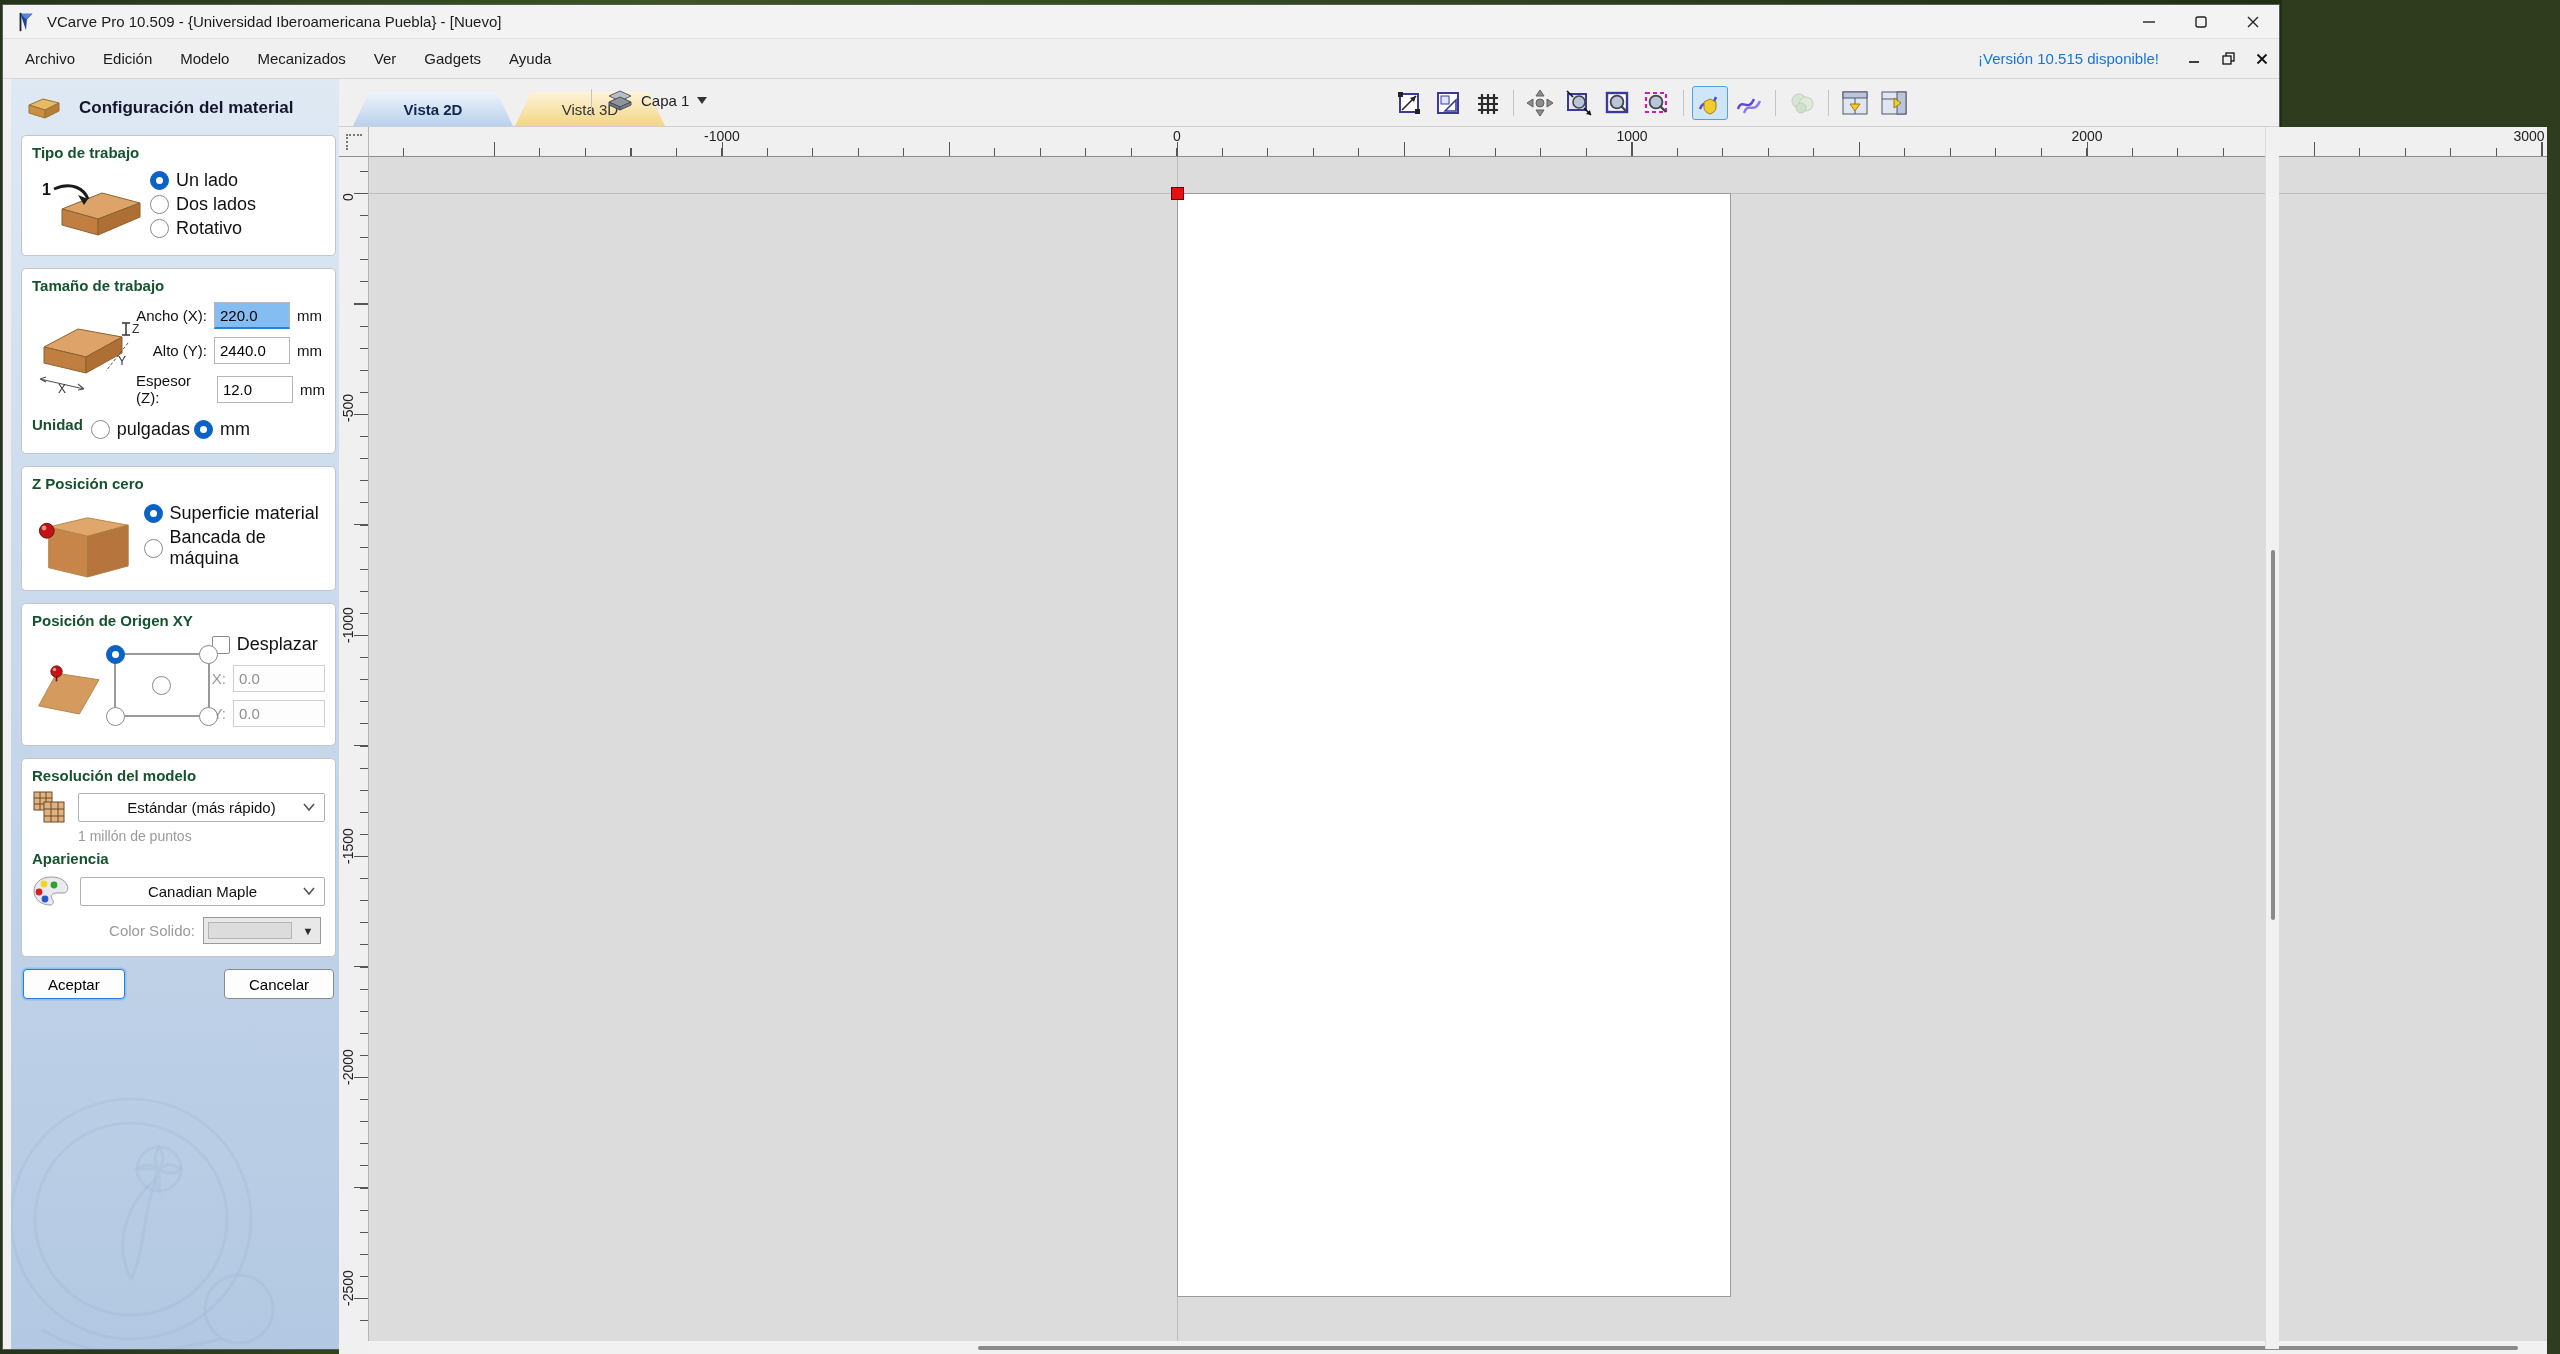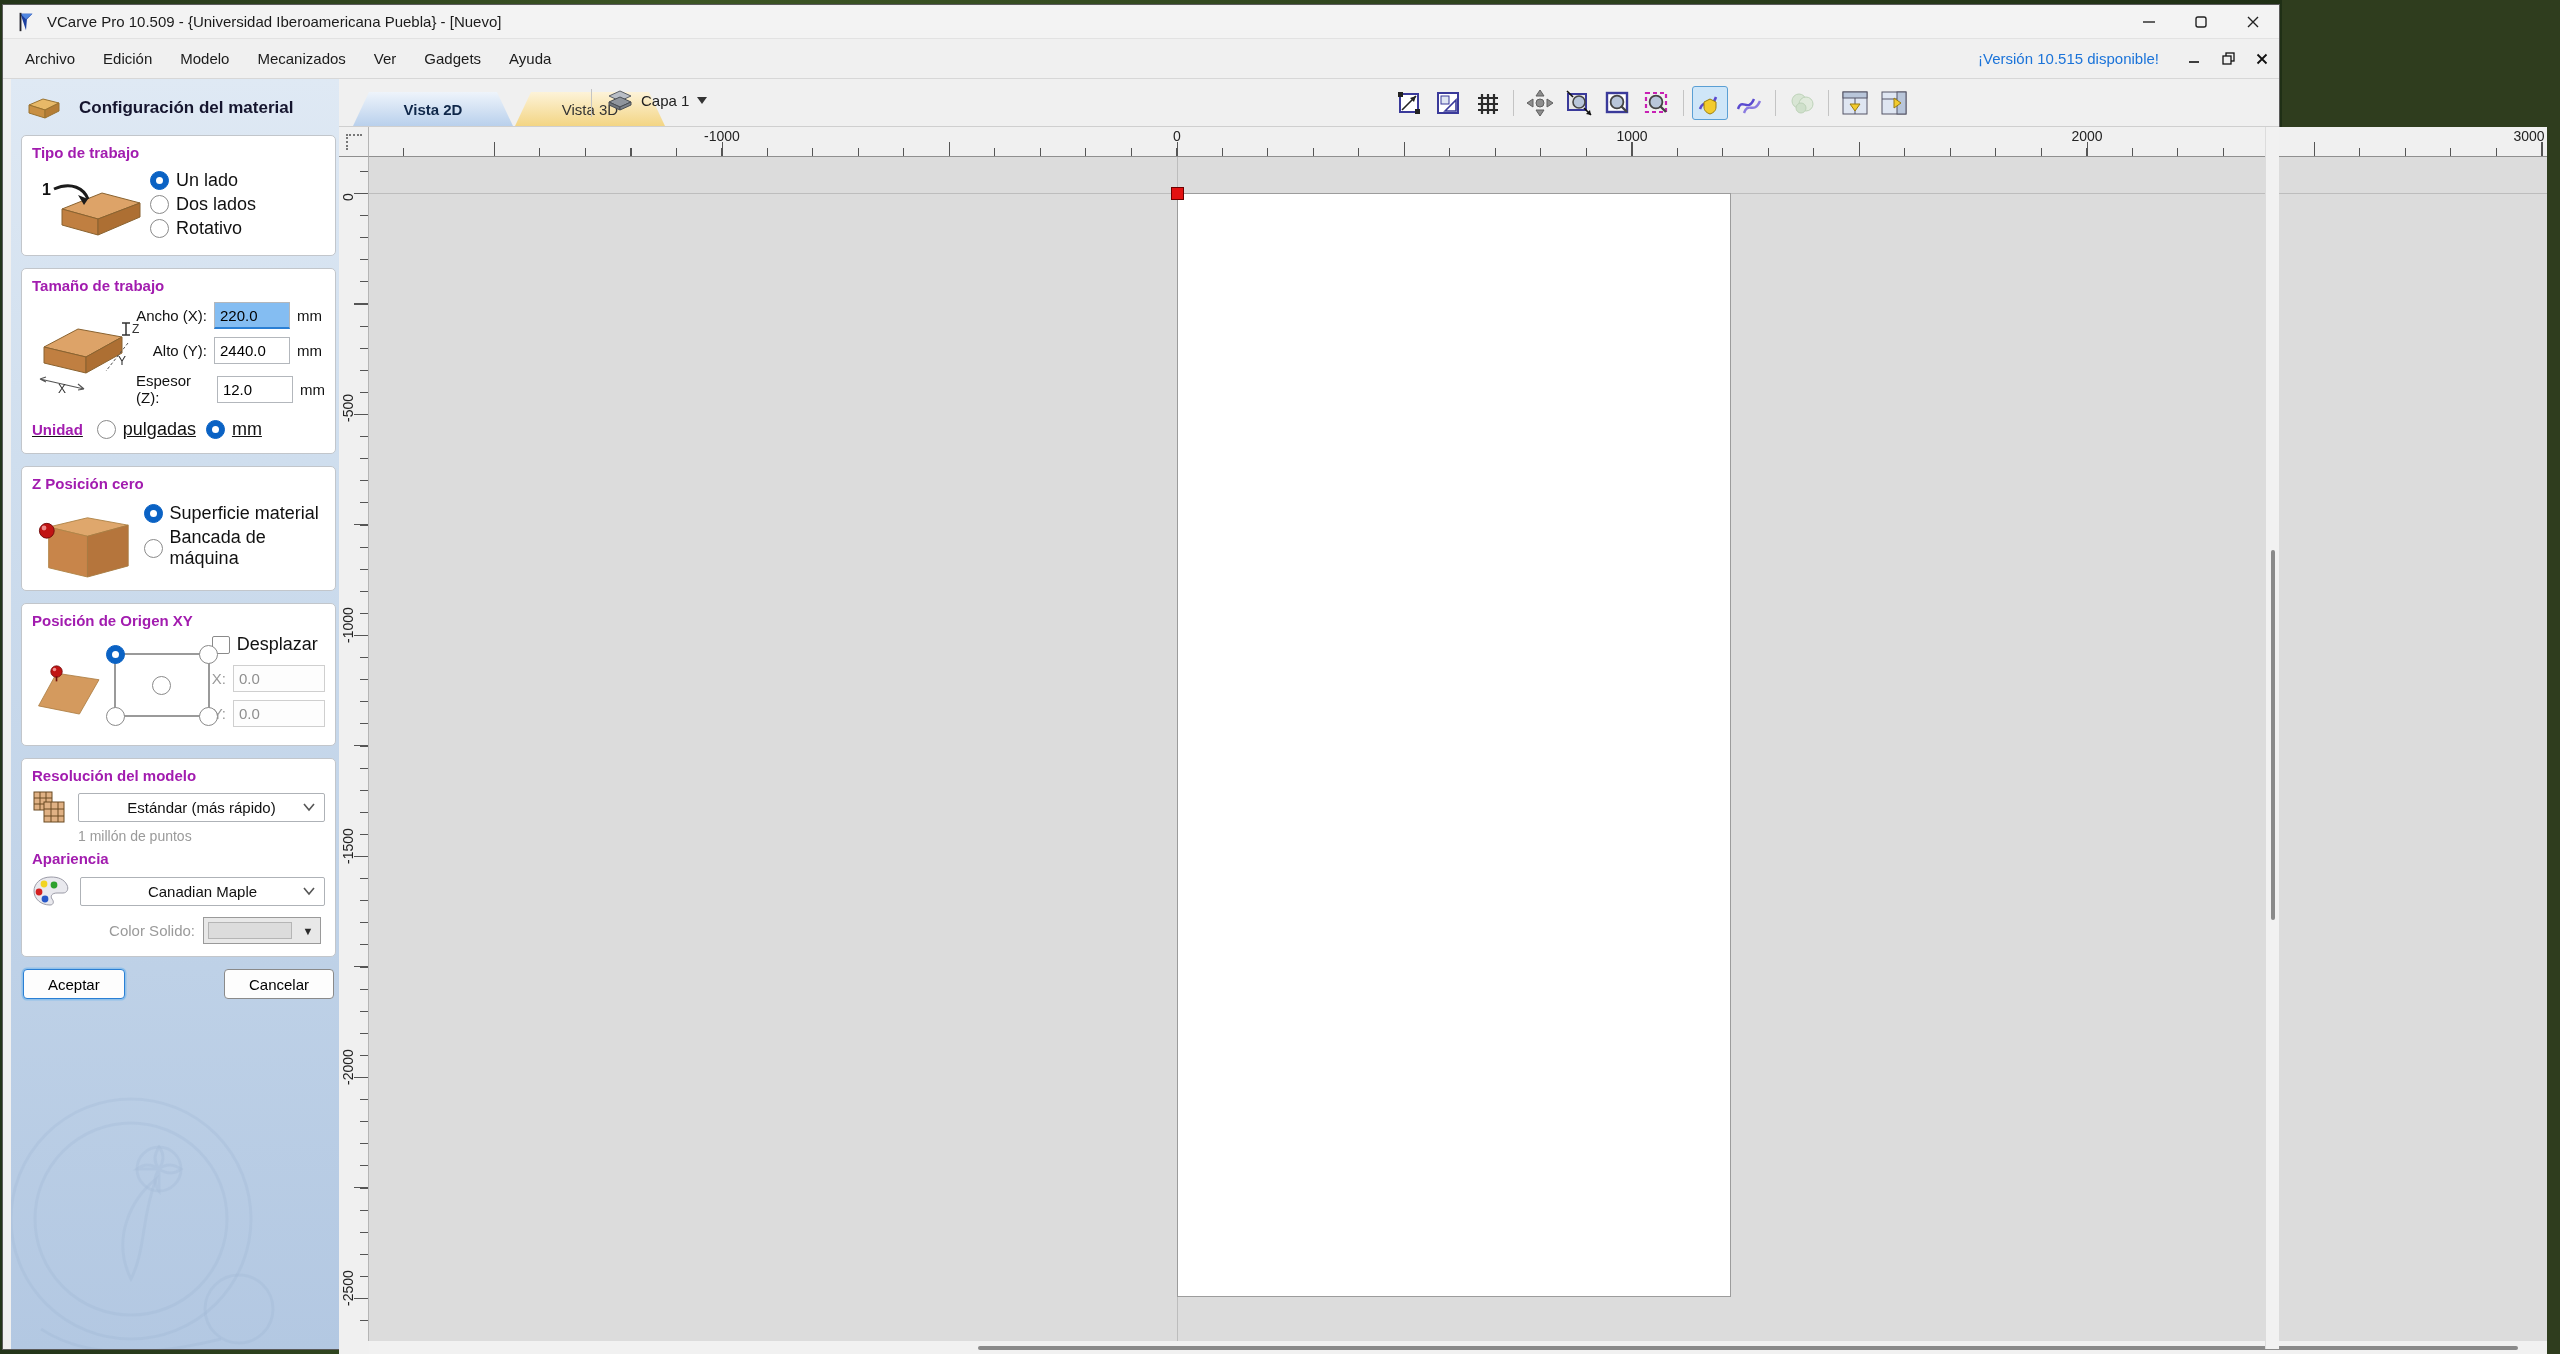--- a/index.html
+++ b/index.html
@@ -25,33 +25,33 @@
   .mdi-btn { width:34px; height:30px; display:flex; align-items:center; justify-content:center; }
 
   
   .panel { position:absolute; left:8px; top:74px; width:336px; bottom:0;
     background:linear-gradient(180deg,#dfe9f4 0%,#cfdeee 30%,#bed1e7 70%,#b3c8e2 100%);
     border-right:1px solid #9fb4cc; overflow:hidden; }
   .panel-header { display:flex; align-items:center; margin:12px 12px 10px 12px; }
   .panel-header svg { width:42px; height:34px; }
   .panel-title { font-weight:bold; font-size:17px; color:#15152e; margin-left:14px; }
   .box { background:#fff; border:1px solid #c2c6cb; border-radius:5px; margin:0 10px 12px 10px; padding:8px 10px 10px 10px; position:relative; }
-  .box-title { font-weight:bold; font-size:15px; color:#a21caf; }
+  .box-title { font-weight:bold; font-size:15px; color:#14532d; }
   .radio { width:19px; height:19px; border-radius:50%; border:1px solid #8a8a8a; background:#fff; display:inline-block; flex:none; position:relative; }
   .radio.on { border-color:#0a62c4; background:#0a62c4; }
   .radio.on::after { content:""; position:absolute; inset:5px; background:#fff; border-radius:50%; }
   .radio-row { display:flex; align-items:center; gap:7px; margin:3px 0; font-size:18px; }
   .flexrow { display:flex; }
 
   .size-row { display:flex; justify-content:flex-end; align-items:center; gap:7px; margin:8px 0; }
   .size-row label { font-size:15px; }
   .field { width:76px; height:27px; border:1px solid #b3b7bc; font:15px "Liberation Sans",sans-serif; padding:0 5px; background:#fff; color:#000; }
   .field.sel { background:#84bdf2; border-bottom:2px solid #2a7fd4; }
   .unit { width:28px; font-size:15px; }
-  .unidad-row { display:flex; align-items:center; gap:10px; margin-top:10px;text-decoration:underline; }
+  .unidad-row { display:flex; gap:4px; margin-top:10px; }
   .unidad-row .box-title { margin-right:4px; }
 
   .checkbox { width:18px; height:18px; border:1px solid #8a8a8a; border-radius:2px; background:#fff; display:inline-block; flex:none; }
   .dim-label { color:#9a9a9a; }
   .field.dis { color:#8f8f8f; border-color:#cfcfcf; background:#fdfdfd; width:92px; }
 
   .select { height:29px; border:1px solid #aeb2b7; border-radius:2px; background:#fff; display:flex; align-items:center; justify-content:center; position:relative; font-size:15px; flex:1; }
   .select .chev { position:absolute; right:8px; top:8px; }
   .hint { color:#9a9a9a; font-size:14px; margin:4px 0 6px 46px; }
   .swatch-row { display:flex; align-items:center; justify-content:flex-end; gap:8px; margin:10px 4px 2px 0; }

